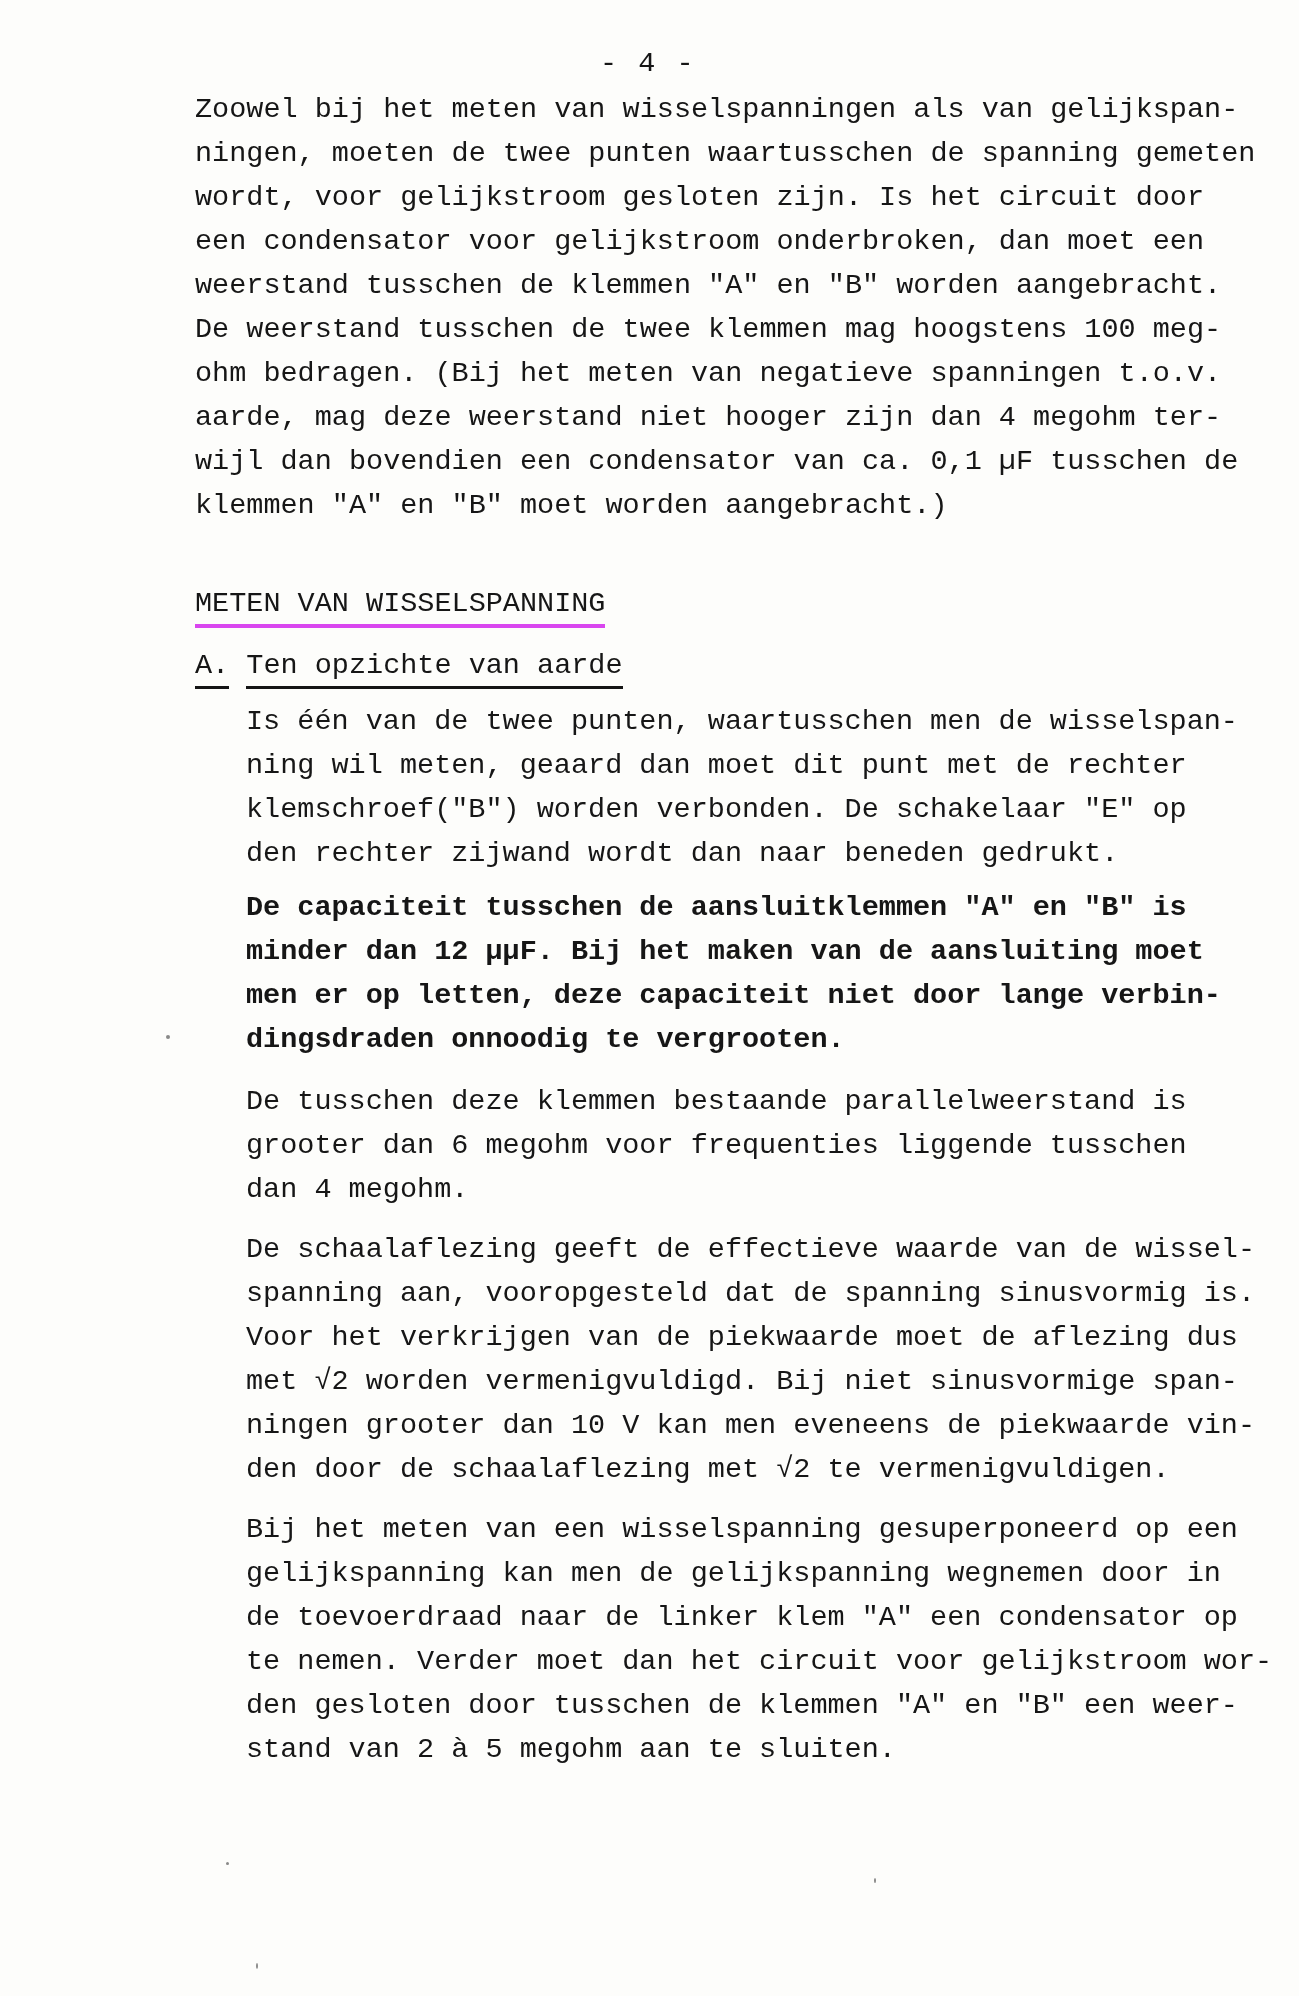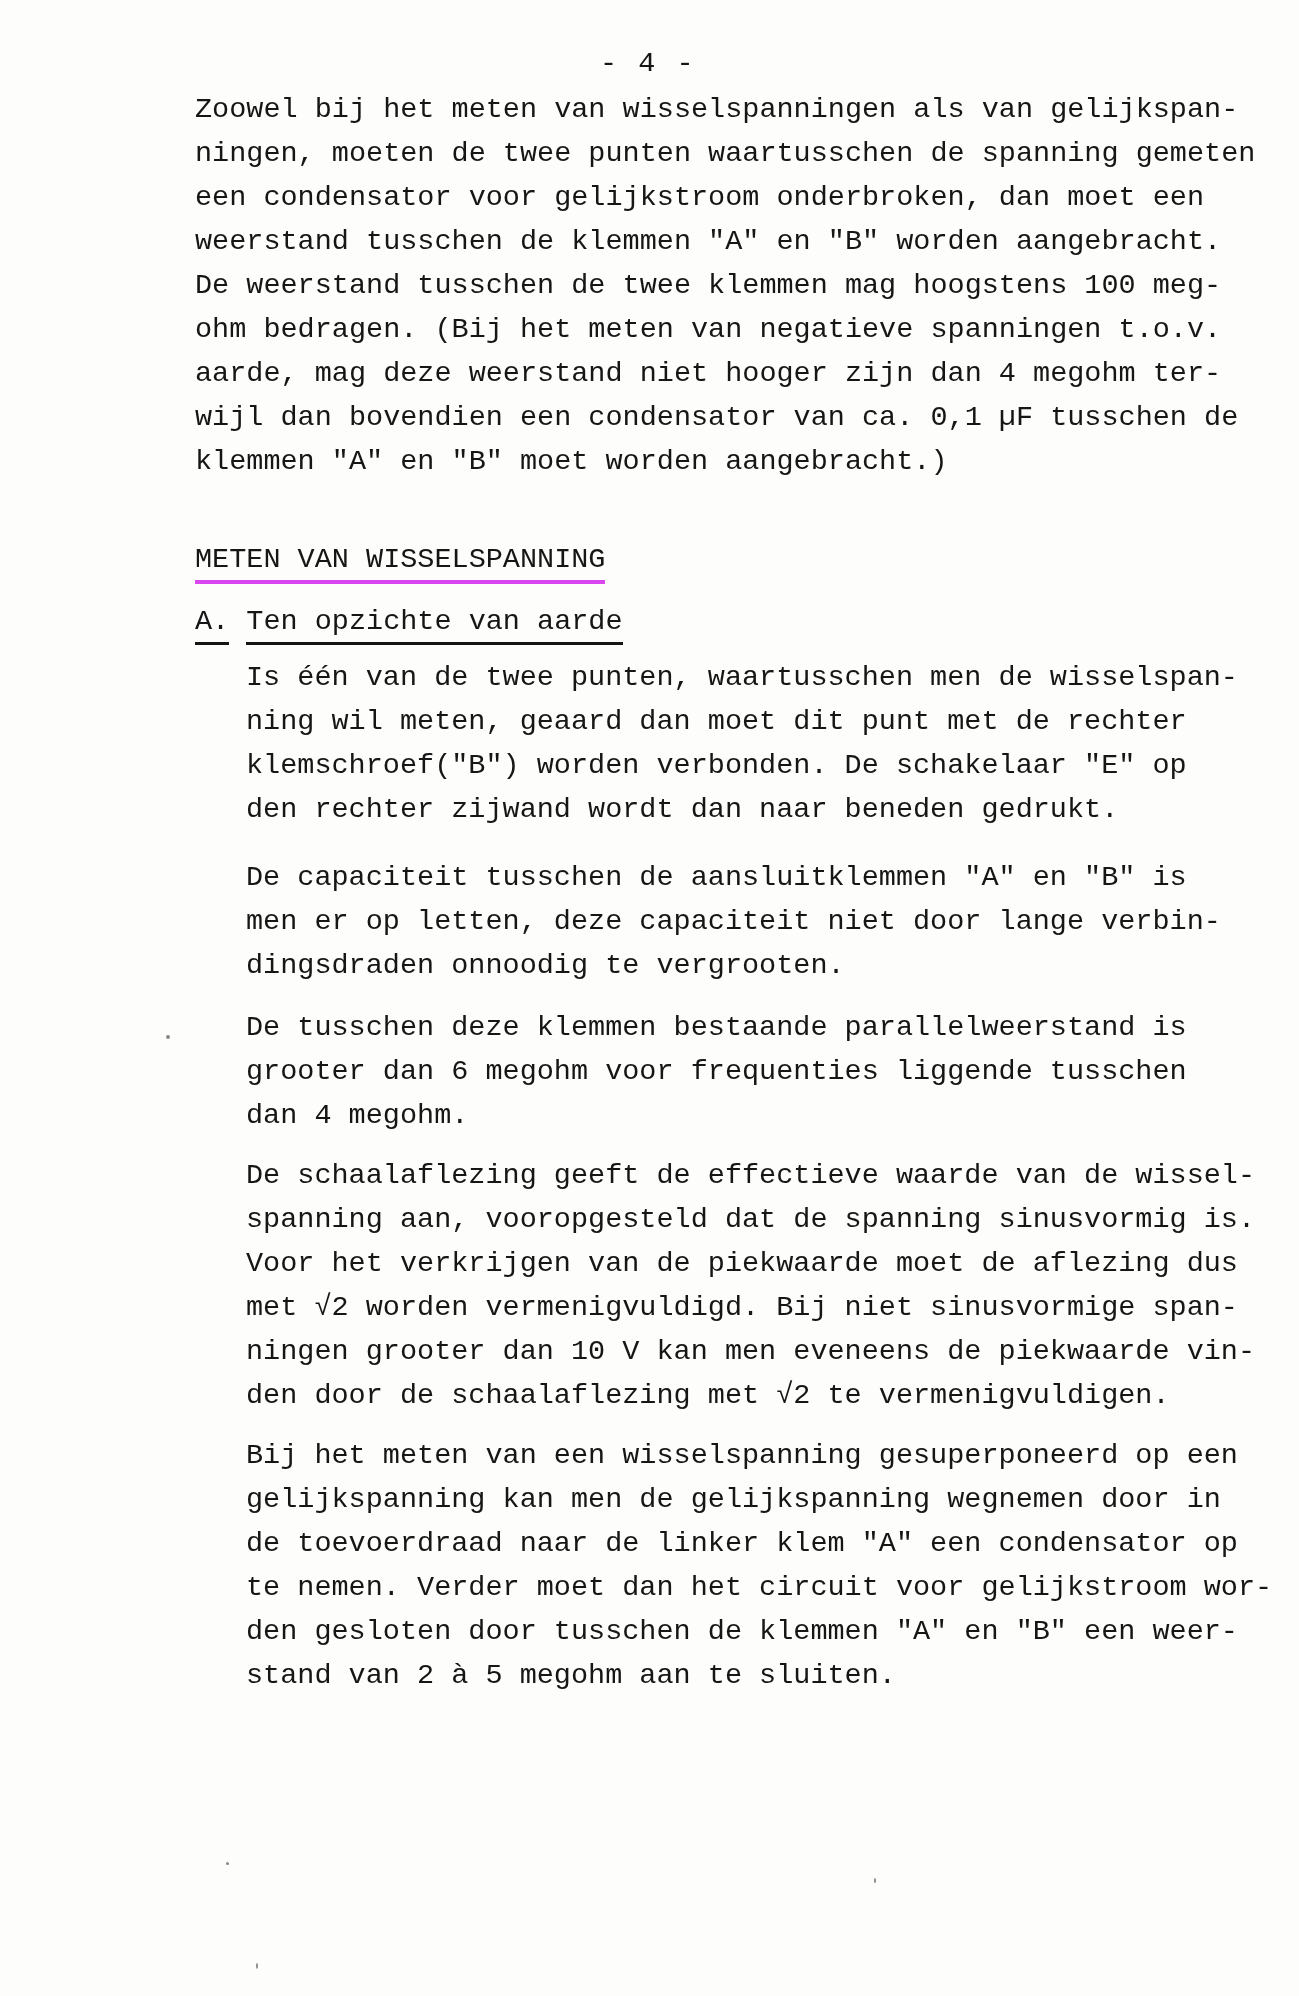--- a/index.html
+++ b/index.html
@@ -51,21 +51,21 @@
   }
   .subheading .u {
     border-bottom: 3px solid #151515;
     padding-bottom: 1px;
     display: inline-block;
     line-height: 38px;
   }
   .subheading .label { margin-right: 1ch; }
   .para { margin-left: 246px; }
   .para.p0 { margin-top: 12px; }
-  .para.p1 { margin-top: 24px; }
+  .para.p1 { margin-top: 10px; font-weight: bold; }
   .para.p2 { margin-top: 18px; }
   .para.p3 { margin-top: 16px; }
   .para.p4 { margin-top: 16px; }
   
   .speck {
     position: absolute;
     background: #2a2a2a;
     border-radius: 50%;
     opacity: .55;
   }
@@ -73,20 +73,21 @@
 </head>
 <body>
 
 <div class="page">
 
   <div class="pageno">- 4 -</div>
 
   <div class="intro">
     <div class="line">Zoowel bij het meten van wisselspanningen als van gelijkspan-</div>
     <div class="line">ningen, moeten de twee punten waartusschen de spanning gemeten</div>
+    <div class="line">wordt, voor gelijkstroom gesloten zijn. Is het circuit door</div>
     <div class="line">een condensator voor gelijkstroom onderbroken, dan moet een</div>
     <div class="line">weerstand tusschen de klemmen "A" en "B" worden aangebracht.</div>
     <div class="line">De weerstand tusschen de twee klemmen mag hoogstens 100 meg-</div>
     <div class="line">ohm bedragen. (Bij het meten van negatieve spanningen t.o.v.</div>
     <div class="line">aarde, mag deze weerstand niet hooger zijn dan 4 megohm ter-</div>
     <div class="line">wijl dan bovendien een condensator van ca. 0,1 µF tusschen de</div>
     <div class="line">klemmen "A" en "B" moet worden aangebracht.)</div>
   </div>
 
   <div class="heading">
@@ -99,20 +100,21 @@
 
   <div class="para p0">
     <div class="line">Is één van de twee punten, waartusschen men de wisselspan-</div>
     <div class="line">ning wil meten, geaard dan moet dit punt met de rechter</div>
     <div class="line">klemschroef("B") worden verbonden. De schakelaar "E" op</div>
     <div class="line">den rechter zijwand wordt dan naar beneden gedrukt.</div>
   </div>
 
   <div class="para p1">
     <div class="line">De capaciteit tusschen de aansluitklemmen "A" en "B" is</div>
+    <div class="line">minder dan 12 µµF. Bij het maken van de aansluiting moet</div>
     <div class="line">men er op letten, deze capaciteit niet door lange verbin-</div>
     <div class="line">dingsdraden onnoodig te vergrooten.</div>
   </div>
 
   <div class="para p2">
     <div class="line">De tusschen deze klemmen bestaande parallelweerstand is</div>
     <div class="line">grooter dan 6 megohm voor frequenties liggende tusschen</div>
     <div class="line">dan 4 megohm.</div>
   </div>
 

